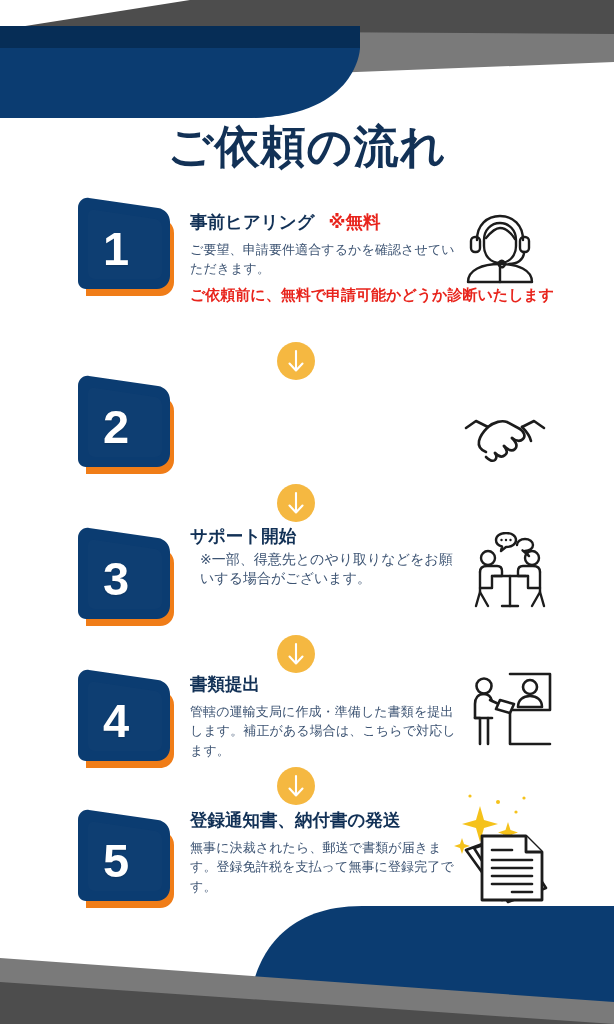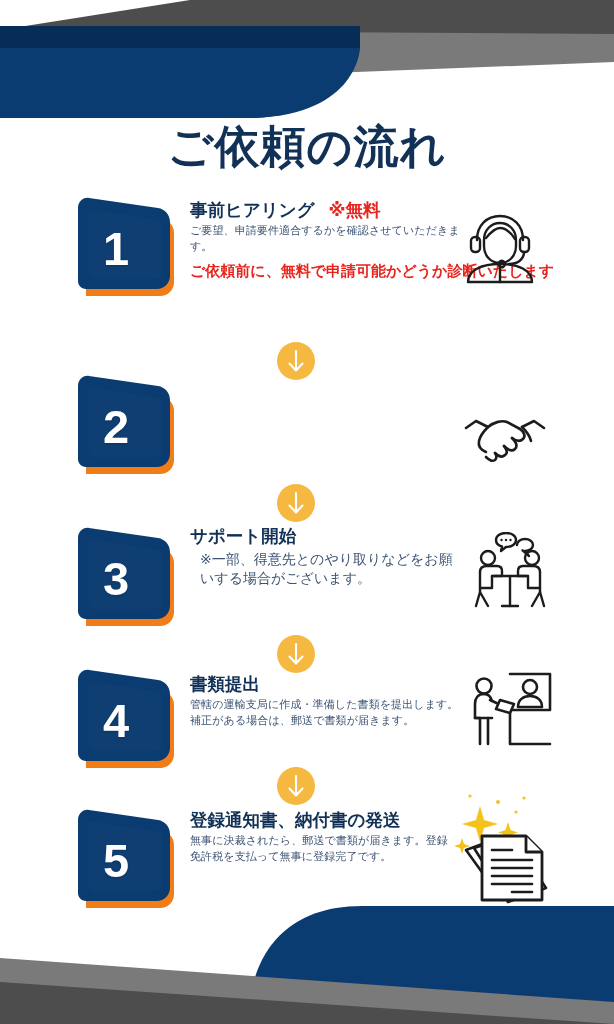--- a/index.html
+++ b/index.html
@@ -27,28 +27,28 @@
   .badge-wrap{position:absolute;left:64px;top:0;width:116px;height:104px;}
   .badge-wrap svg{position:absolute;left:0;top:0;}
   .badge-num{
     position:absolute;left:0;top:0;width:96px;height:104px;
     display:flex;align-items:center;justify-content:center;
     color:#ffffff;font-size:47px;font-weight:700;line-height:1;
     padding-left:8px;box-sizing:border-box;
     text-shadow:0 1px 2px rgba(0,0,0,.18);
   }
 
-  .body-col{position:absolute;left:190px;top:4px;width:300px;}
+  .body-col{position:absolute;left:190px;top:16px;width:300px;}
   .step-title{
     font-size:17.5px;font-weight:700;color:#123156;line-height:1.25;
     white-space:nowrap;
   }
   .step-title .free{color:#e8241c;margin-left:14px;}
   .step-desc{
-    font-size:11px;line-height:1.5;color:#3d5473;
+    margin-top:6px;font-size:13px;line-height:1.5;color:#3d5473;
     letter-spacing:.1px;
   }
   .step-note{
     margin-top:2px;font-size:14px;line-height:1.35;color:#3d5473;
   }
   .step-highlight{
     margin-top:6px;font-size:15px;font-weight:700;color:#e8241c;
     line-height:1.3;white-space:nowrap;
   }
   .indent .step-desc{padding-left:10px;}
@@ -213,21 +213,21 @@
       <svg width="116" height="104" viewBox="0 0 116 104" xmlns="http://www.w3.org/2000/svg">
         <path d="M22,14 L96,22 C104,23 110,29 110,37 L110,86 C110,94 104,100 96,100 L22,100 Z" fill="#f07d18"></path>
         <path d="M14,12 C14,6 19,1 25,2 L94,12 C101,13 106,19 106,26 L106,80 C106,87 100,93 93,93 L22,93 C17,93 14,89 14,85 Z" fill="#0b3c71"></path>
         <path d="M24,20 C24,16 27,13 31,14 L91,23 C95,24 98,27 98,31 L98,76 C98,80 95,83 91,83 L31,83 C27,83 24,80 24,76 Z" fill="#123f73" opacity=".55"></path>
       </svg>
       <div class="badge-num">4</div>
     </div>
 
     <div class="body-col" style="top:24px;width:290px;">
       <div class="step-title">書類提出</div>
-      <div class="step-desc" style="width:272px;">管轄の運輸支局に作成・準備した書類を提出します。補正がある場合は、郵送で書類が届きます。</div>
+      <div class="step-desc" style="width:272px;">管轄の運輸支局に作成・準備した書類を提出します。補正がある場合は、こちらで対応します。</div>
     </div>
 
     <div class="step-icon" style="left:470px;top:20px;">
       <svg width="84" height="78" viewBox="0 0 84 78" fill="none" stroke="#1c1c1c" stroke-width="2.6" stroke-linecap="round" stroke-linejoin="round" xmlns="http://www.w3.org/2000/svg">
 
         <path d="M40 4 L80 4 L80 40 L40 40"></path>
         <path d="M40 40 L40 74 L80 74"></path>
 
         <circle cx="60" cy="17" r="7"></circle>
         <path d="M48 37 C48 30 53 26 60 26 C67 26 72 30 72 37 Z"></path>

